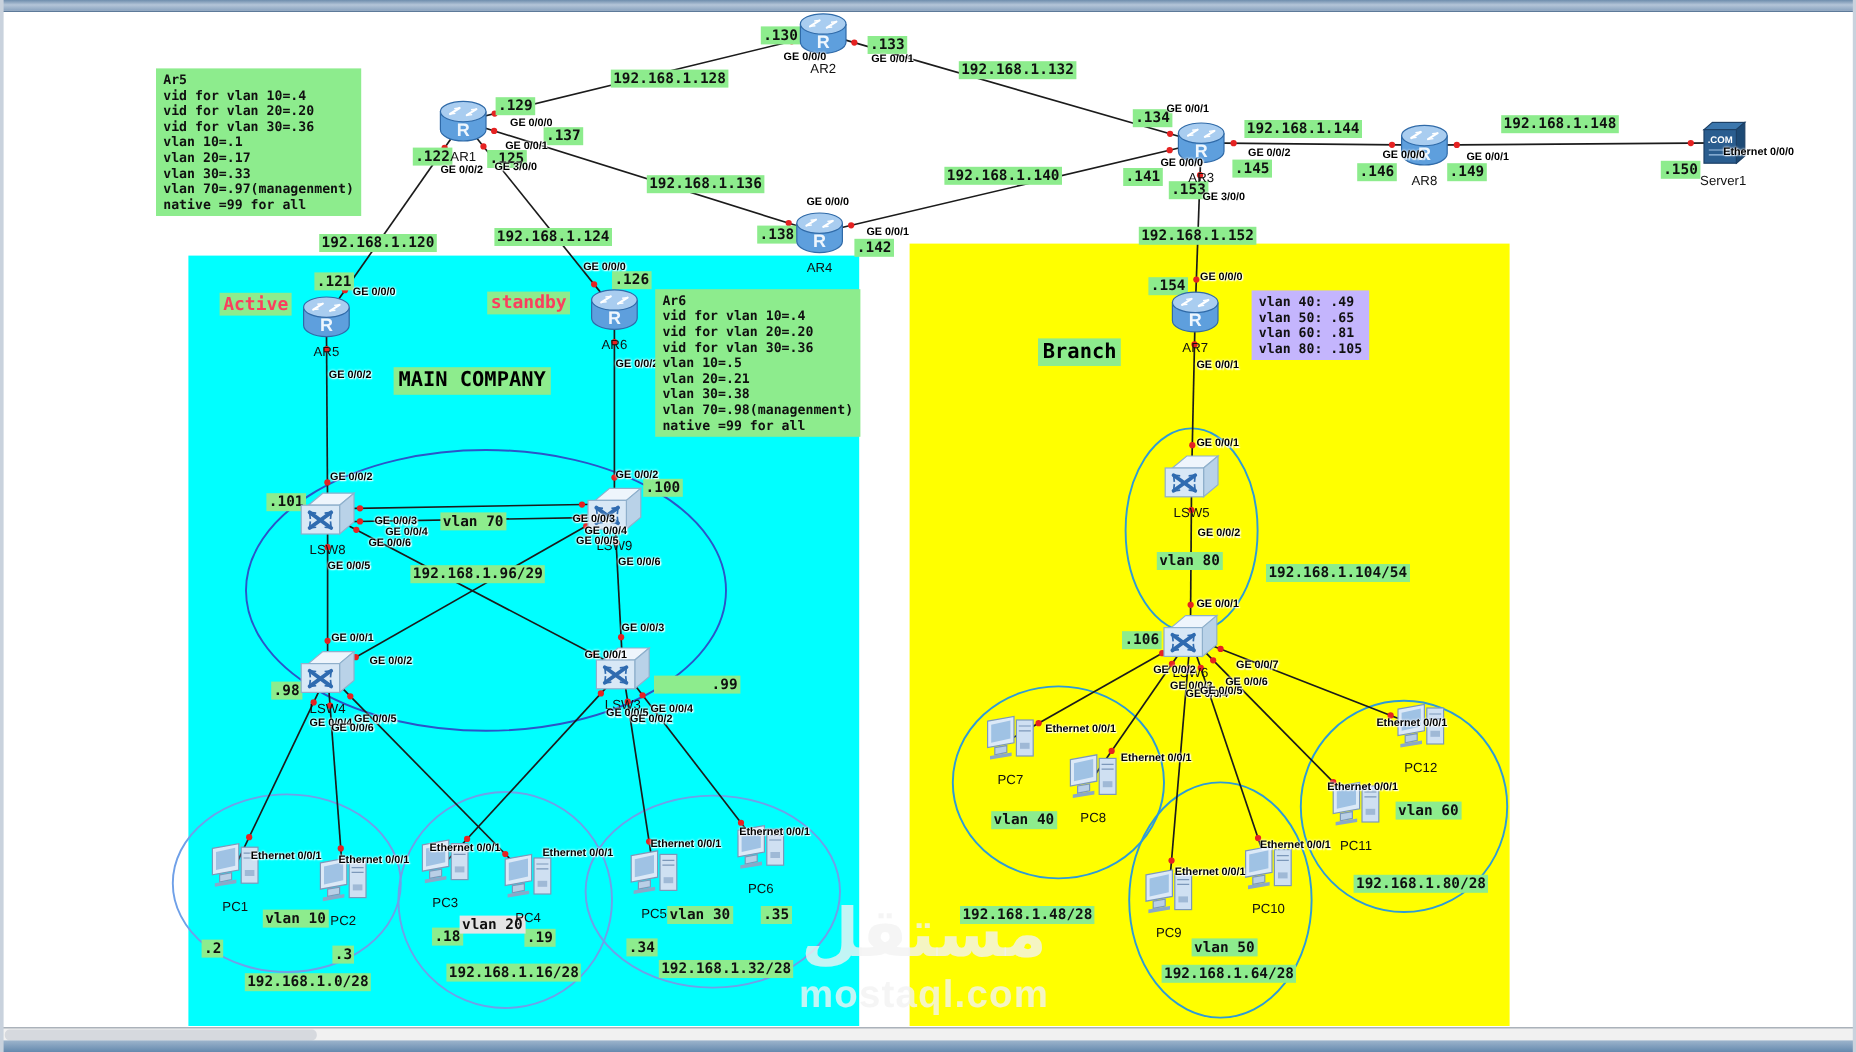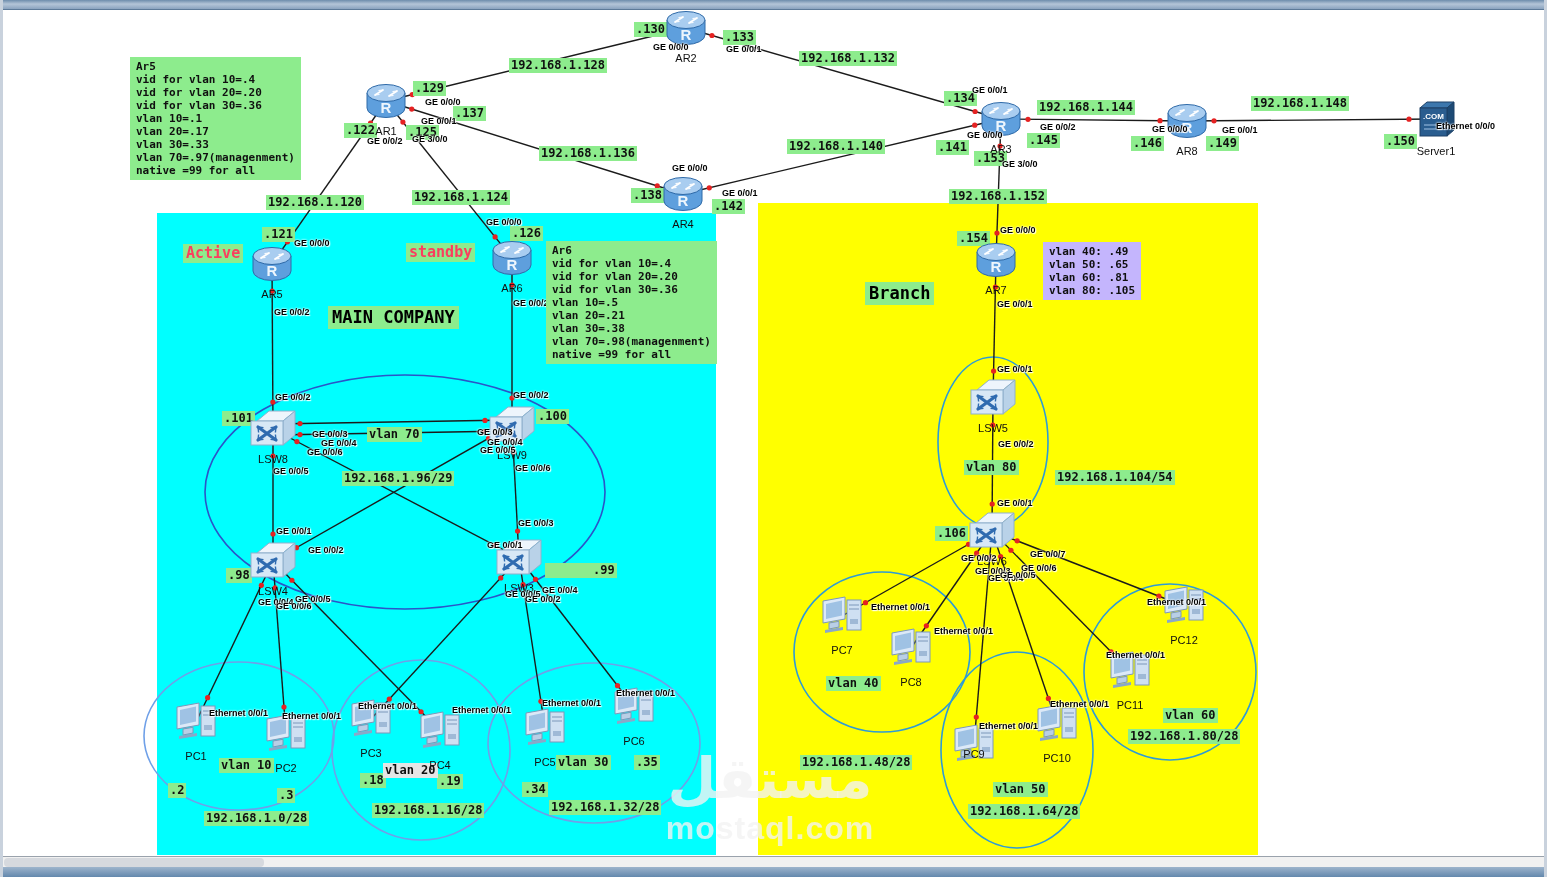--- a/index.html
+++ b/index.html
@@ -185,37 +185,37 @@
     <div class="glabel" style="left: 936px; top: 140px; background: rgb(141, 236, 141);">.141</div>
     <div class="glabel" style="left: 1027px; top: 133px; background: rgb(141, 236, 141);">.145</div>
     <div class="glabel" style="left: 974px; top: 151px; background: rgb(141, 236, 141);">.153</div>
     <div class="glabel" style="left: 1131px; top: 136px; background: rgb(141, 236, 141);">.146</div>
     <div class="glabel" style="left: 1206px; top: 136px; background: rgb(141, 236, 141);">.149</div>
     <div class="glabel" style="left: 1384px; top: 134px; background: rgb(141, 236, 141);">.150</div>
     <div class="glabel" style="left: 262px; top: 227px; background: rgb(141, 236, 141);">.121</div>
     <div class="glabel" style="left: 510px; top: 226px; background: rgb(141, 236, 141);">.126</div>
     <div class="glabel" style="left: 957px; top: 231px; background: rgb(141, 236, 141);">.154</div>
     <div class="glabel" style="left: 222px; top: 411px; background: rgb(141, 236, 141);">.101</div>
-    <div class="glabel" style="left: 536px; top: 409px; background: rgb(141, 236, 141);">.100</div>
+    <div class="glabel" style="left: 536px; top: 399px; background: rgb(141, 236, 141);">.100</div>
     <div class="glabel" style="left: 226px; top: 568px; background: rgb(141, 236, 141);">.98</div>
     <div class="glabel" style="left: 545px; top: 563px; background: rgb(141, 236, 141); padding-left: 48px;">.99</div>
     <div class="glabel" style="left: 932px; top: 394px; background: #fca5a5; margin-left: 45px;">.107</div>
     <div class="glabel" style="left: 935px; top: 526px; background: rgb(141, 236, 141);">.106</div>
     <div class="glabel" style="left: 168px; top: 783px; background: rgb(141, 236, 141);">.2</div>
     <div class="glabel" style="left: 277px; top: 788px; background: rgb(141, 236, 141);">.3</div>
     <div class="glabel" style="left: 360px; top: 773px; background: rgb(141, 236, 141);">.18</div>
     <div class="glabel" style="left: 437px; top: 774px; background: rgb(141, 236, 141);">.19</div>
     <div class="glabel" style="left: 522px; top: 782px; background: rgb(141, 236, 141);">.34</div>
     <div class="glabel" style="left: 634px; top: 755px; background: rgb(141, 236, 141);">.35</div>
     <div class="glabel" style="left: 219px; top: 758px; background: rgb(141, 236, 141);">vlan 10</div>
     <div class="glabel" style="left: 383px; top: 763px; background: #e5e5e5;">vlan 20</div>
     <div class="glabel" style="left: 556px; top: 755px; background: rgb(141, 236, 141);">vlan 30</div>
     <div class="glabel" style="left: 826px; top: 676px; background: rgb(141, 236, 141);">vlan 40</div>
     <div class="glabel" style="left: 993px; top: 782px; background: rgb(141, 236, 141);">vlan 50</div>
-    <div class="glabel" style="left: 1163px; top: 668px; background: rgb(141, 236, 141); margin-top: 40px;">vlan 60</div>
+    <div class="glabel" style="left: 1163px; top: 668px; background: rgb(141, 236, 141);">vlan 60</div>
     <div class="glabel" style="left: 367px; top: 427px; background: rgb(141, 236, 141);">vlan 70</div>
     <div class="glabel" style="left: 964px; top: 460px; background: rgb(141, 236, 141);">vlan 80</div>
     <div class="device" style="left: 363px; top: 82.5px;"><svg width="46" height="37" viewBox="0 0 46 37">
     <path d="M4 10 V25 a19 9.5 0 0 0 38 0 V10" fill="#5e9fdd" stroke="#2f6aa8"></path>
     <ellipse cx="23" cy="10" rx="19" ry="8.5" fill="#a9cdf0" stroke="#2f6aa8"></ellipse>
     <path d="M12 12 L20 7 M26 13 L34 8" stroke="#ffffff" stroke-width="1.8" stroke-linecap="round"></path>
     <path d="M20 7 l-4.5 .5 M12 12 l4.5 -.5 M34 8 l-4.5 .5 M26 13 l4.5 -.5" stroke="#ffffff" stroke-width="1.2"></path>
     <text x="23" y="30" font-size="15" font-weight="bold" fill="#eef6fd" text-anchor="middle" font-family="Liberation Sans,sans-serif">R</text>
       </svg></div>
     <div class="dname" style="left: 341px; top: 125px;">AR1</div>
@@ -423,21 +423,21 @@
     <div class="device" style="left: 951px; top: 723px;"><svg width="46" height="42" viewBox="0 0 46 42">
     <path d="M4 6 L26 2 L26 24 L4 28 Z" fill="#dce9f7" stroke="#7c98ba"></path>
     <path d="M7 9 L23 5.5 L23 20.5 L7 24 Z" fill="#9fc2e4"></path>
     <path d="M10 28 L20 26.3 L20 32 L10 34 Z" fill="#b9cfe6" stroke="#7c98ba"></path>
     <path d="M6 35 L24 32 L24 35 L6 38 Z" fill="#8aa8c8"></path>
     <rect x="28" y="5" width="14" height="30" fill="#cfe0f2" stroke="#7c98ba"></rect>
     <line x1="30" y1="10" x2="40" y2="10" stroke="#7c98ba"></line>
     <line x1="30" y1="14" x2="40" y2="14" stroke="#7c98ba"></line>
     <rect x="31" y="24" width="8" height="5" fill="#9fb9d6"></rect>
       </svg></div>
-    <div class="dname" style="left: 929px; top: 748px;">PC9</div>
+    <div class="dname" style="left: 929px; top: 772px;">PC9</div>
     <div class="device" style="left: 1034px; top: 703px;"><svg width="46" height="42" viewBox="0 0 46 42">
     <path d="M4 6 L26 2 L26 24 L4 28 Z" fill="#dce9f7" stroke="#7c98ba"></path>
     <path d="M7 9 L23 5.5 L23 20.5 L7 24 Z" fill="#9fc2e4"></path>
     <path d="M10 28 L20 26.3 L20 32 L10 34 Z" fill="#b9cfe6" stroke="#7c98ba"></path>
     <path d="M6 35 L24 32 L24 35 L6 38 Z" fill="#8aa8c8"></path>
     <rect x="28" y="5" width="14" height="30" fill="#cfe0f2" stroke="#7c98ba"></rect>
     <line x1="30" y1="10" x2="40" y2="10" stroke="#7c98ba"></line>
     <line x1="30" y1="14" x2="40" y2="14" stroke="#7c98ba"></line>
     <rect x="31" y="24" width="8" height="5" fill="#9fb9d6"></rect>
       </svg></div>

